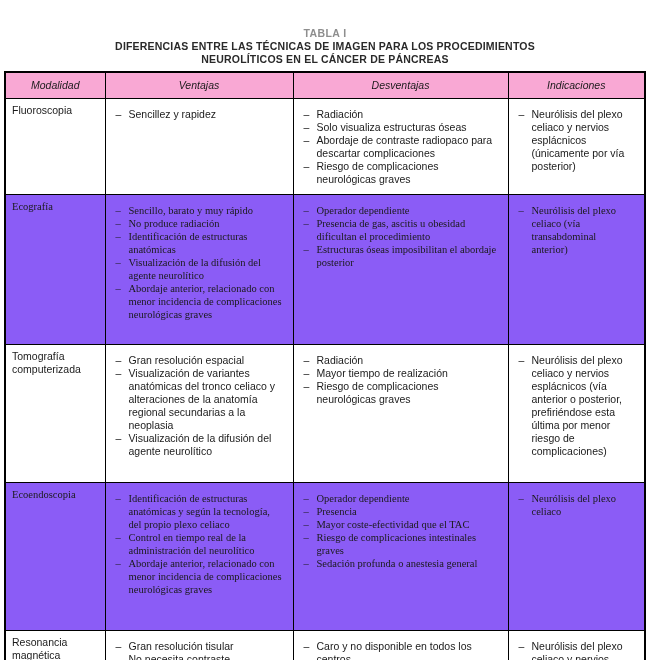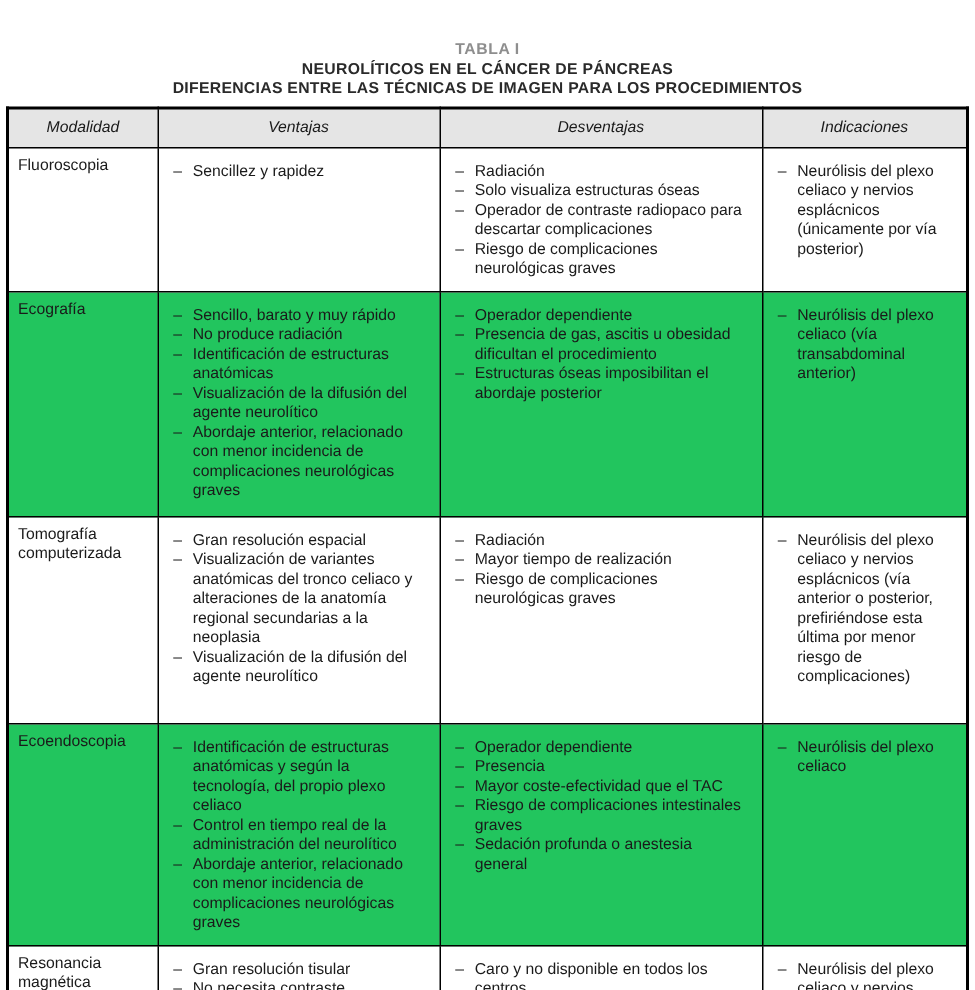--- a/index.html
+++ b/index.html
@@ -43,33 +43,33 @@
   col.c-ventajas     { width: 188px; }
   col.c-desventajas  { width: 215px; }
   col.c-indicaciones { width: 137px; }
   th, td {
     border: 1px solid #000000;
     vertical-align: top;
     font-size: 10.5px;
     line-height: 13px;
   }
   thead th {
-    background: #e5e5e5;
+    background: #f9a8d4;
     font-style: italic;
     font-weight: normal;
     text-align: center;
     height: 21px;
     vertical-align: middle;
     padding: 2px 4px;
   }
   tbody td {
     padding: 5px 6px 4px 6px;
     background: #ffffff;
   }
-  tbody tr.shaded td { background: #22c55e; }
+  tbody tr.shaded td { background: #8b5cf6; font-family: Liberation Serif, serif; }
   tbody tr:nth-child(1) { height: 76px; }
   tbody tr:nth-child(2) { height: 150px; }
   tbody tr:nth-child(3) { height: 138px; }
   tbody tr:nth-child(4) { height: 148px; }
   tbody tr:nth-child(5) { height: 50px; border-radius: 13px;  }
   ul.bullets {
     margin: 4px;
     padding: 0;
     list-style: none;
   }
@@ -82,22 +82,22 @@
     position: absolute;
     left: 0;
     top: 0;
   }
 </style>
 </head>
 <body>
 
 <div class="title-block">
   <div class="table-label">TABLA I</div>
+  <div class="heading-line">DIFERENCIAS ENTRE LAS TÉCNICAS DE IMAGEN PARA LOS PROCEDIMIENTOS</div>
   <div class="heading-line">NEUROLÍTICOS EN EL CÁNCER DE PÁNCREAS</div>
-  <div class="heading-line">DIFERENCIAS ENTRE LAS TÉCNICAS DE IMAGEN PARA LOS PROCEDIMIENTOS</div>
 </div>
 
 <table class="data-table">
   <colgroup>
     <col class="c-modalidad">
     <col class="c-ventajas">
     <col class="c-desventajas">
     <col class="c-indicaciones">
   </colgroup>
   <thead>
@@ -113,21 +113,21 @@
         <td>Fluoroscopia</td>
         <td>
           <ul class="bullets">
             <li>Sencillez y rapidez</li>
           </ul>
         </td>
         <td>
           <ul class="bullets">
             <li>Radiación</li>
             <li>Solo visualiza estructuras óseas</li>
-            <li>Operador de contraste radiopaco para descartar complicaciones</li>
+            <li>Abordaje de contraste radiopaco para descartar complicaciones</li>
             <li>Riesgo de complicaciones neurológicas graves</li>
           </ul>
         </td>
         <td>
           <ul class="bullets">
             <li>Neurólisis del plexo celiaco y nervios esplácnicos (únicamente por vía posterior)</li>
           </ul>
         </td>
       </tr>
       <tr class="shaded">

